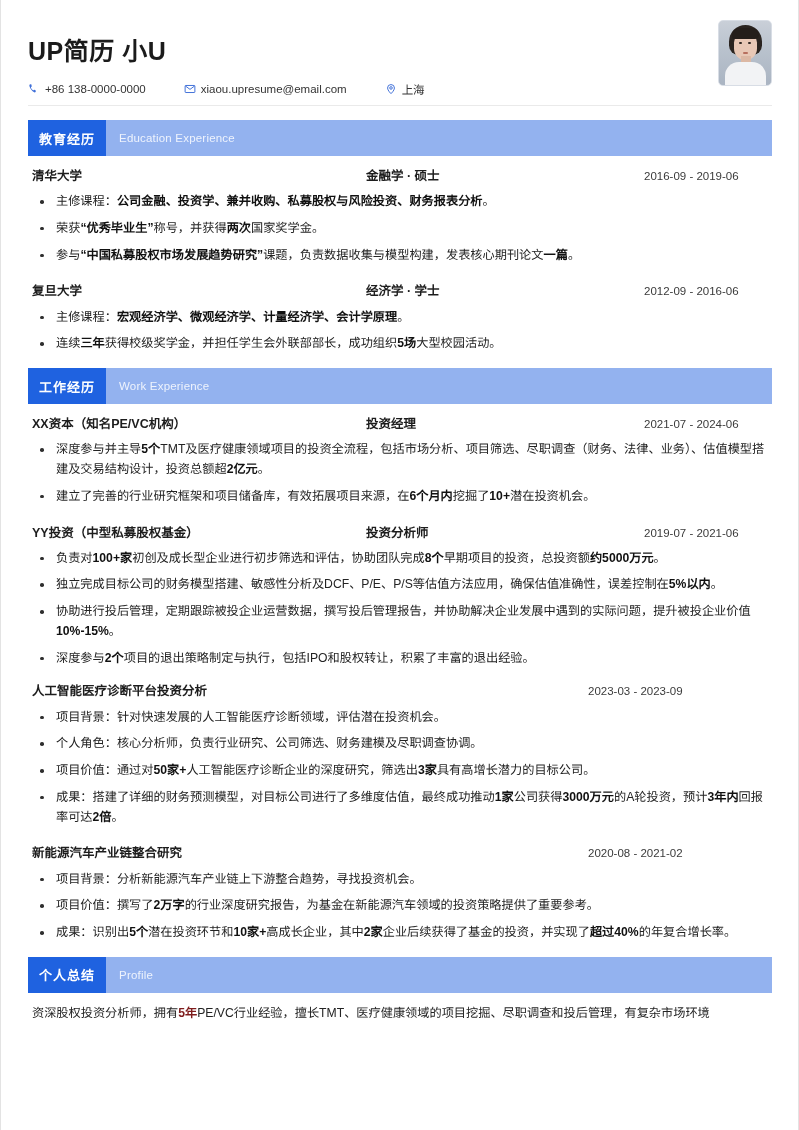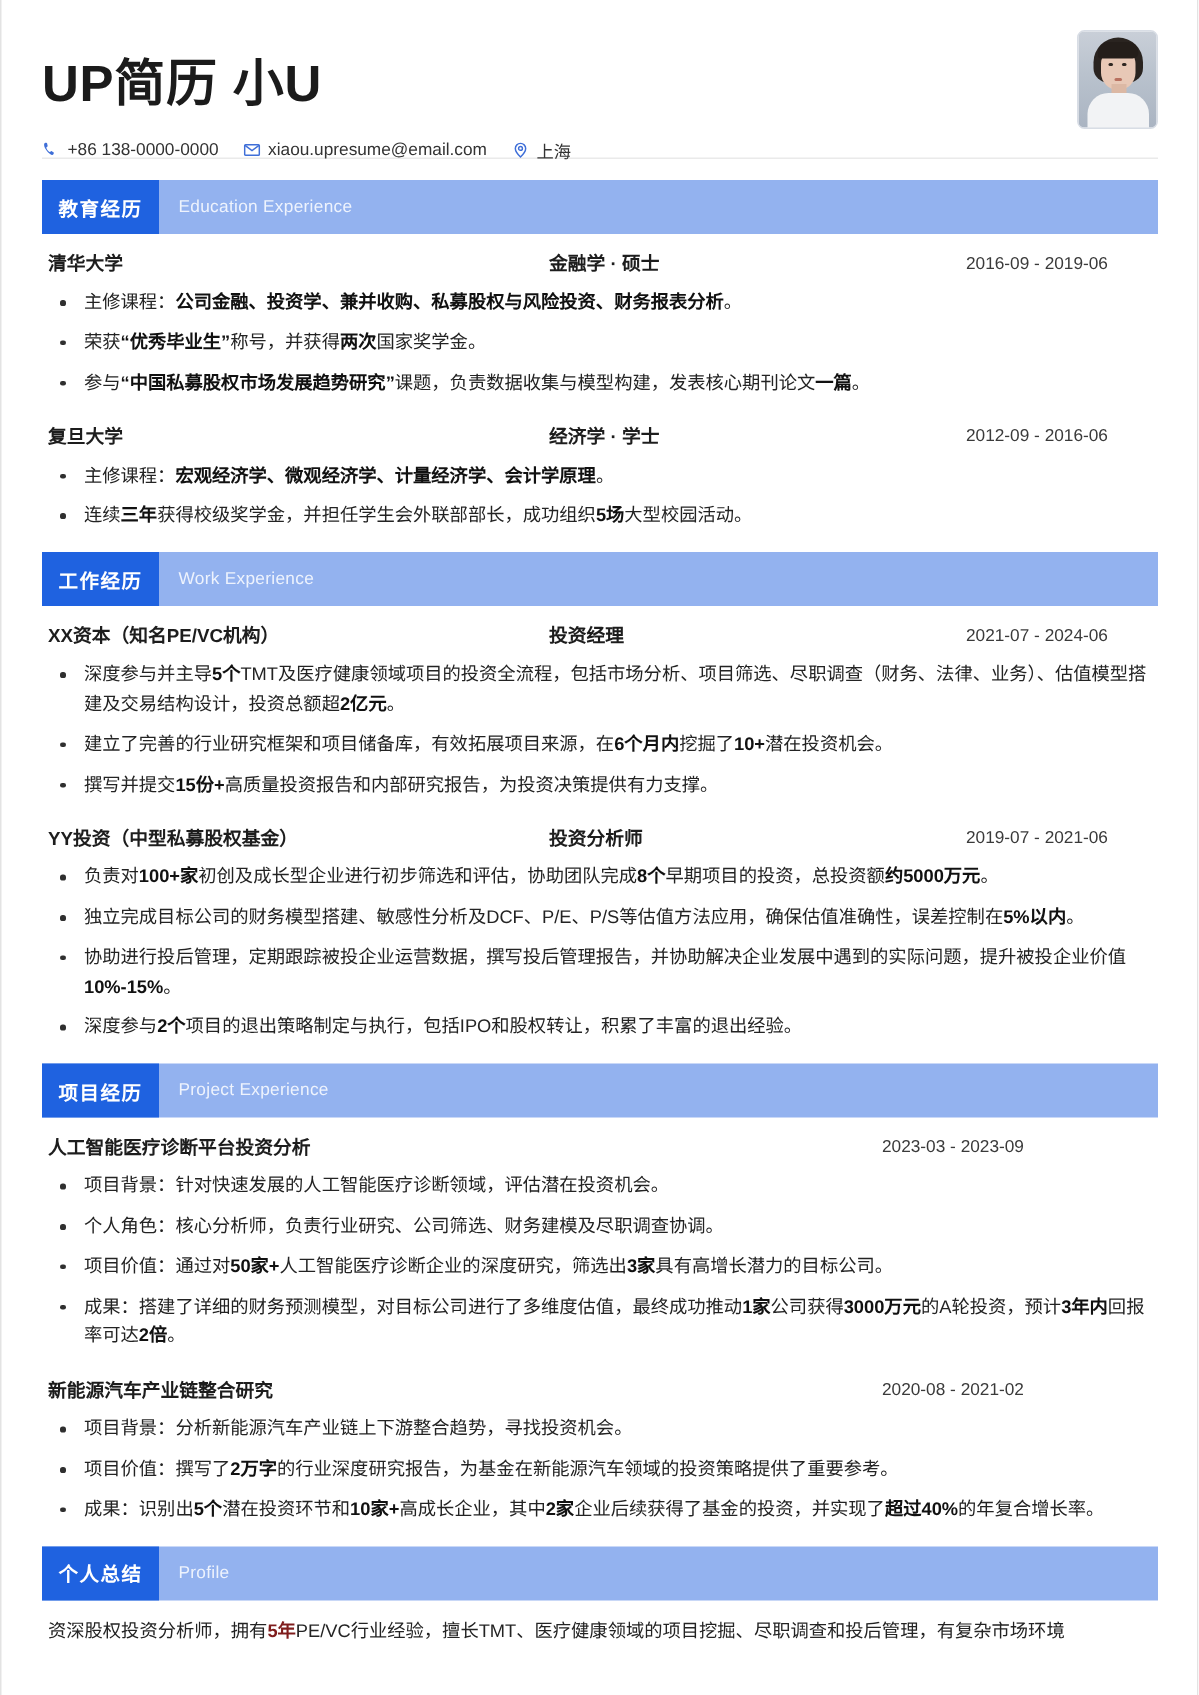--- a/index.html
+++ b/index.html
@@ -26,31 +26,31 @@
     padding: 0 26px 0 27px;
   }
 
   
   .header {
     position: relative;
     padding-top: 22px;
     height: 96px;
   }
   .name-line {
-    font-size: 34px;
+    font-size: 25px;
     font-weight: 700;
     letter-spacing: 0.5px;
     color: #1b1b1b;
     line-height: 1.2;
     padding-top: 14px;
   }
   .contact-row {
     display: flex;
     align-items: center;
-    gap: 16px;
+    gap: 38px;
     margin-top: 15px;
     font-size: 11.5px;
     color: #333333;
   }
   .contact-item {
     display: flex;
     align-items: center;
     gap: 5px;
     white-space: nowrap;
   }
@@ -284,42 +284,37 @@
         </div>
         <div class="entry">
           <div class="entry-head">
             <div class="eh-org">XX资本（知名PE/VC机构）</div>
             <div class="eh-role">投资经理</div>
             <div class="eh-date">2021-07 - 2024-06</div>
           </div>
           <ul class="bullets">
             <li>深度参与并主导<b>5个</b>TMT及医疗健康领域项目的投资全流程，包括市场分析、项目筛选、尽职调查（财务、法律、业务）、估值模型搭建及交易结构设计，投资总额超<b>2亿元</b>。</li>
             <li>建立了完善的行业研究框架和项目储备库，有效拓展项目来源，在<b>6个月内</b>挖掘了<b>10+</b>潜在投资机会。</li>
-            <li>撰写并提交<b>15份+</b>高质量投资报告和内部研究报告，为投资决策提供有力支撑。</li>
           </ul>
         </div>
         <div class="entry">
           <div class="entry-head">
             <div class="eh-org">YY投资（中型私募股权基金）</div>
             <div class="eh-role">投资分析师</div>
             <div class="eh-date">2019-07 - 2021-06</div>
           </div>
           <ul class="bullets">
             <li>负责对<b>100+家</b>初创及成长型企业进行初步筛选和评估，协助团队完成<b>8个</b>早期项目的投资，总投资额<b>约5000万元</b>。</li>
             <li>独立完成目标公司的财务模型搭建、敏感性分析及DCF、P/E、P/S等估值方法应用，确保估值准确性，误差控制在<b>5%以内</b>。</li>
             <li>协助进行投后管理，定期跟踪被投企业运营数据，撰写投后管理报告，并协助解决企业发展中遇到的实际问题，提升被投企业价值<b>10%-15%</b>。</li>
             <li>深度参与<b>2个</b>项目的退出策略制定与执行，包括IPO和股权转让，积累了丰富的退出经验。</li>
           </ul>
         </div>
       </div>
       <div class="section">
-        <div class="sec-head">
-          <div class="zh">项目经历</div>
-          <div class="en">Project Experience</div>
-        </div>
         <div class="entry">
           <div class="entry-head project">
             <div class="eh-org">人工智能医疗诊断平台投资分析</div>
             <div class="eh-date">2023-03 - 2023-09</div>
           </div>
           <ul class="bullets">
             <li>项目背景：针对快速发展的人工智能医疗诊断领域，评估潜在投资机会。</li>
             <li>个人角色：核心分析师，负责行业研究、公司筛选、财务建模及尽职调查协调。</li>
             <li>项目价值：通过对<b>50家+</b>人工智能医疗诊断企业的深度研究，筛选出<b>3家</b>具有高增长潜力的目标公司。</li>
             <li>成果：搭建了详细的财务预测模型，对目标公司进行了多维度估值，最终成功推动<b>1家</b>公司获得<b>3000万元</b>的A轮投资，预计<b>3年内</b>回报率可达<b>2倍</b>。</li>

